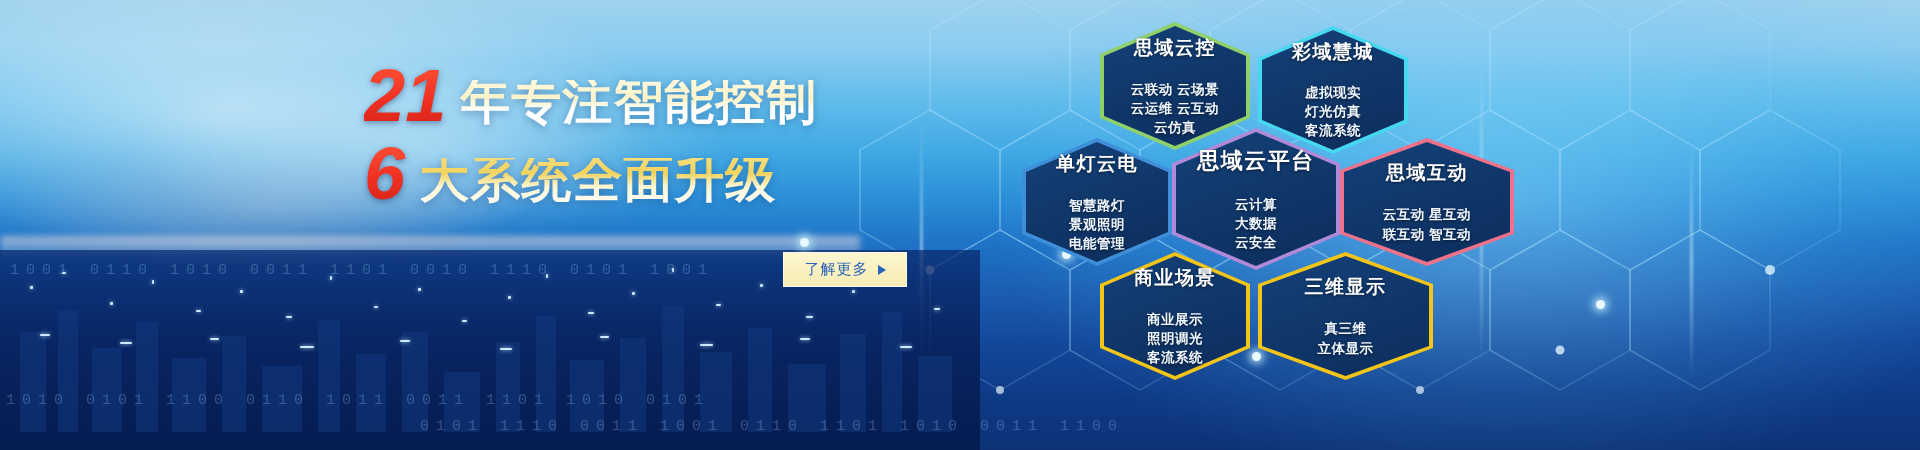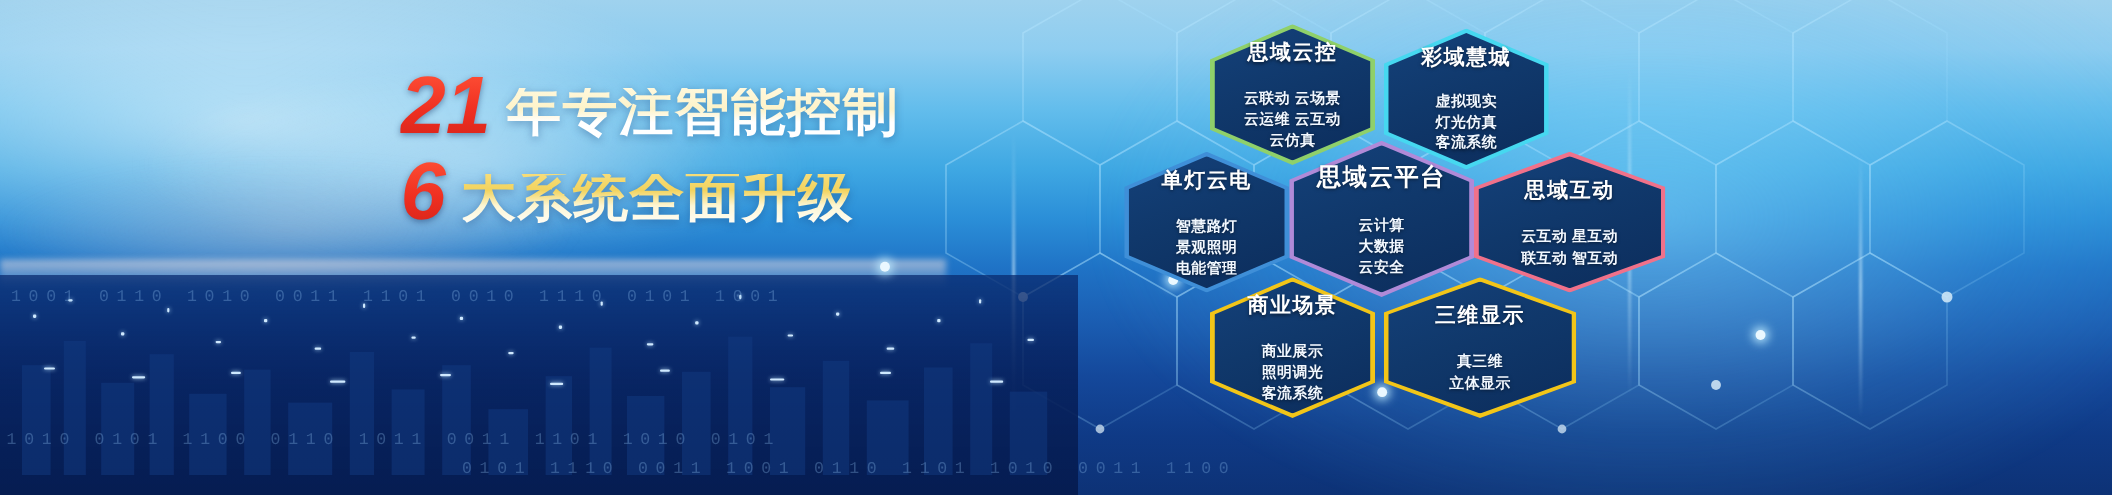--- a/index.html
+++ b/index.html
@@ -248,20 +248,24 @@
     <div class="hl-row">
       <span class="num">21</span>
       <span class="cn">年专注智能控制</span>
     </div>
     <div class="hl-row">
       <span class="num">6</span>
       <span class="cn gold">大系统全面升级</span>
     </div>
   </div>
 
+  <div class="cta">
+    <span>了解更多</span>
+    <span class="tri"></span>
+  </div>
 
   <div class="hexwrap">
 
     <div class="hex small" style="left:1100px;top:22px;width:150px;height:128px;--bd:#8fd06a;--gl:rgba(143,208,106,.55);">
       <div class="shape"></div>
       <div class="inner"></div>
       <div class="txt">
         <div class="title">思域云控</div>
         <div class="subs">
           <div>云联动 云场景</div>

